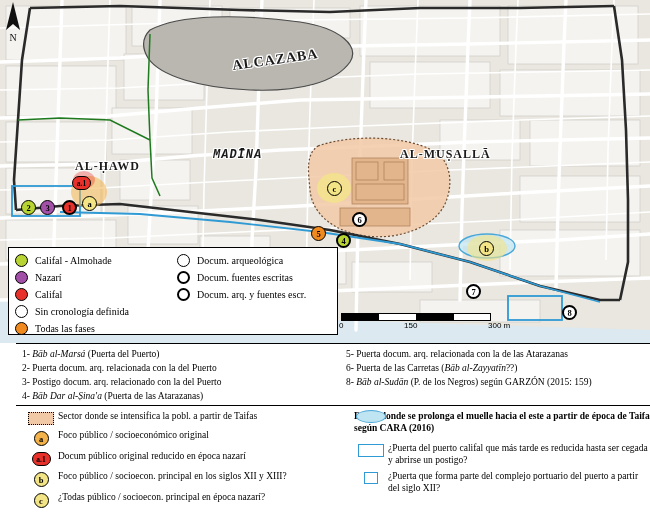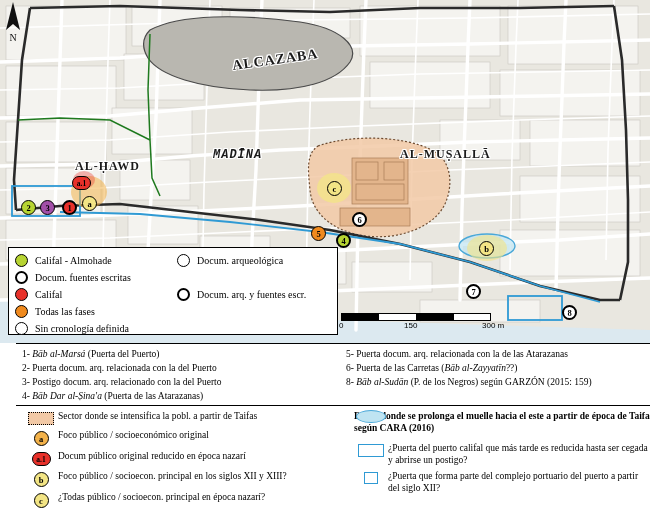--- a/index.html
+++ b/index.html
@@ -270,60 +270,64 @@
         <div class="lg-left">
           <span class="lg-dot" style="background:#b7d432;"></span>
           <span class="lg-txt">Califal - Almohade</span>
         </div>
         <div class="lg-right">
           <span class="lg-dot" style="background:#fff;"></span>
           <span class="lg-txt">Docum. arqueológica</span>
         </div>
       </div>
       <div class="lg-row">
+        <div class="lg-left">
+          <span class="lg-dot" style="background:#a24fa8;"></span>
+          <span class="lg-txt">Nazarí</span>
+        </div>
         <div class="lg-right">
           <span class="lg-dot thick" style="background:#fff;"></span>
           <span class="lg-txt">Docum. fuentes escritas</span>
         </div>
       </div>
       <div class="lg-row">
         <div class="lg-left">
           <span class="lg-dot" style="background:#e8312a;"></span>
           <span class="lg-txt">Califal</span>
         </div>
         <div class="lg-right">
           <span class="lg-dot thicker" style="background:#fff;"></span>
           <span class="lg-txt">Docum. arq. y fuentes escr.</span>
         </div>
       </div>
       <div class="lg-row">
         <div class="lg-left">
+          <span class="lg-dot" style="background:#fff;"></span>
+          <span class="lg-txt">Sin cronología definida</span>
+        </div>
+      </div>
+      <div class="lg-row">
+        <div class="lg-left">
           <span class="lg-dot" style="background:#f08a1e;"></span>
           <span class="lg-txt">Todas las fases</span>
-        </div>
-      </div>
-      <div class="lg-row">
-        <div class="lg-left">
-          <span class="lg-dot" style="background:#fff;"></span>
-          <span class="lg-txt">Sin cronología definida</span>
         </div>
       </div>
     </div>
 
     <div id="scalebar">
       <div class="sb-bar">
         <div class="sb-seg sb-black"></div>
         <div class="sb-seg sb-white"></div>
         <div class="sb-seg sb-black"></div>
         <div class="sb-seg sb-white"></div>
       </div>
       <div class="sb-labels">
         <span style="left:-2px;">0</span>
         <span style="left:63px;">150</span>
-        <span style="left:141px;">300 m</span>
+        <span style="left:147px;">300 m</span>
       </div>
     </div>
   </div>
 
   <div id="bottom">
 
     <div id="gates">
       <div class="gate-col left">
         <div class="gate-line">
           <span>1-</span>

